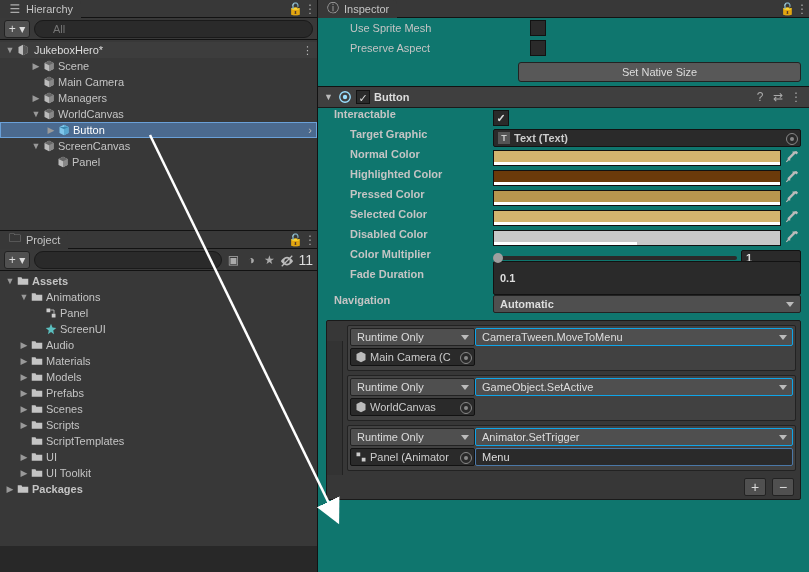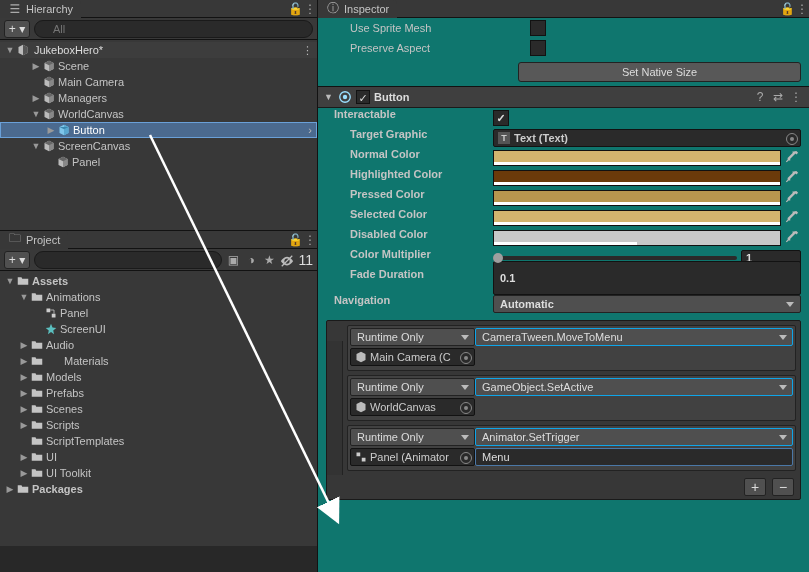--- a/index.html
+++ b/index.html
@@ -276,21 +276,21 @@
             </span>
             <span style="margin-left:2px;">Audio</span>
           </div>
           <div class="tree-row" style="padding-left: 18px;">
             <span class="expand">▶</span>
             <span class="go-icon">
               <svg viewBox="0 0 16 16">
                 <path fill="#c4c4c4" d="M1 3h5l1 2h8v8H1z"></path>
               </svg>
             </span>
-            <span style="margin-left:20px;">Materials</span>
+            <span style="margin-left:2px;">Materials</span>
           </div>
           <div class="tree-row" style="padding-left: 18px;">
             <span class="expand">▶</span>
             <span class="go-icon">
               <svg viewBox="0 0 16 16">
                 <path fill="#c4c4c4" d="M1 3h5l1 2h8v8H1z"></path>
               </svg>
             </span>
             <span style="margin-left:2px;">Models</span>
           </div>

